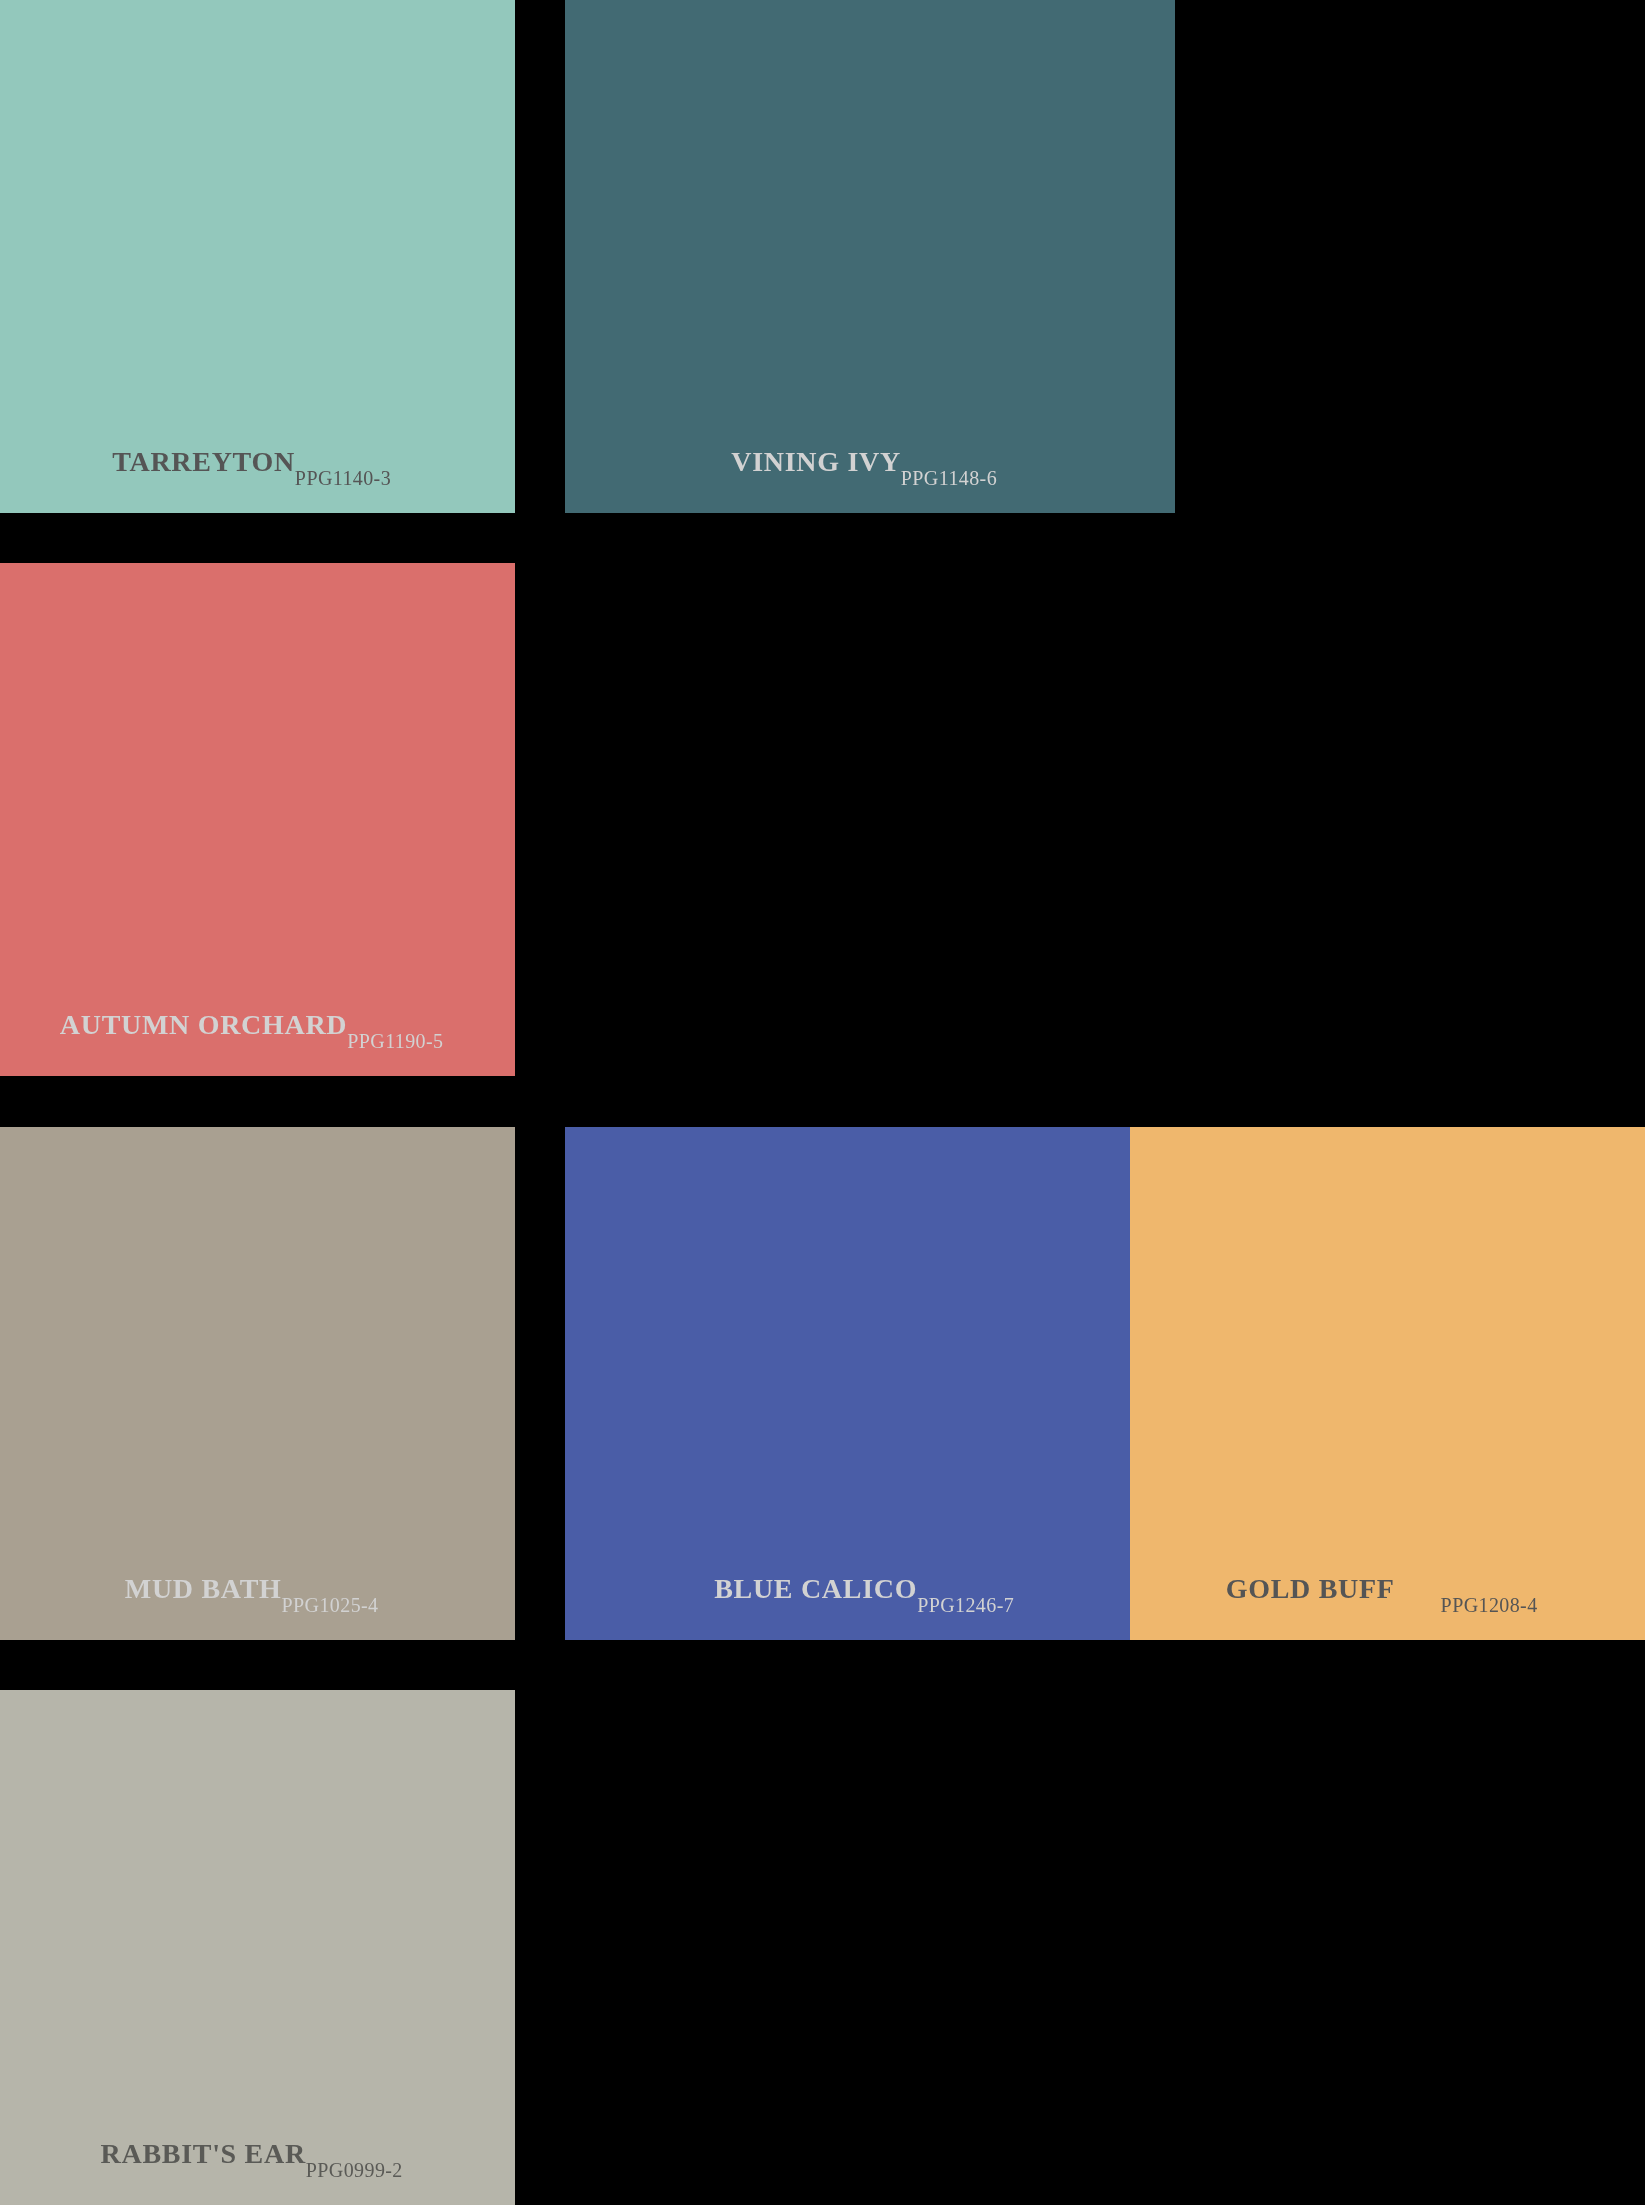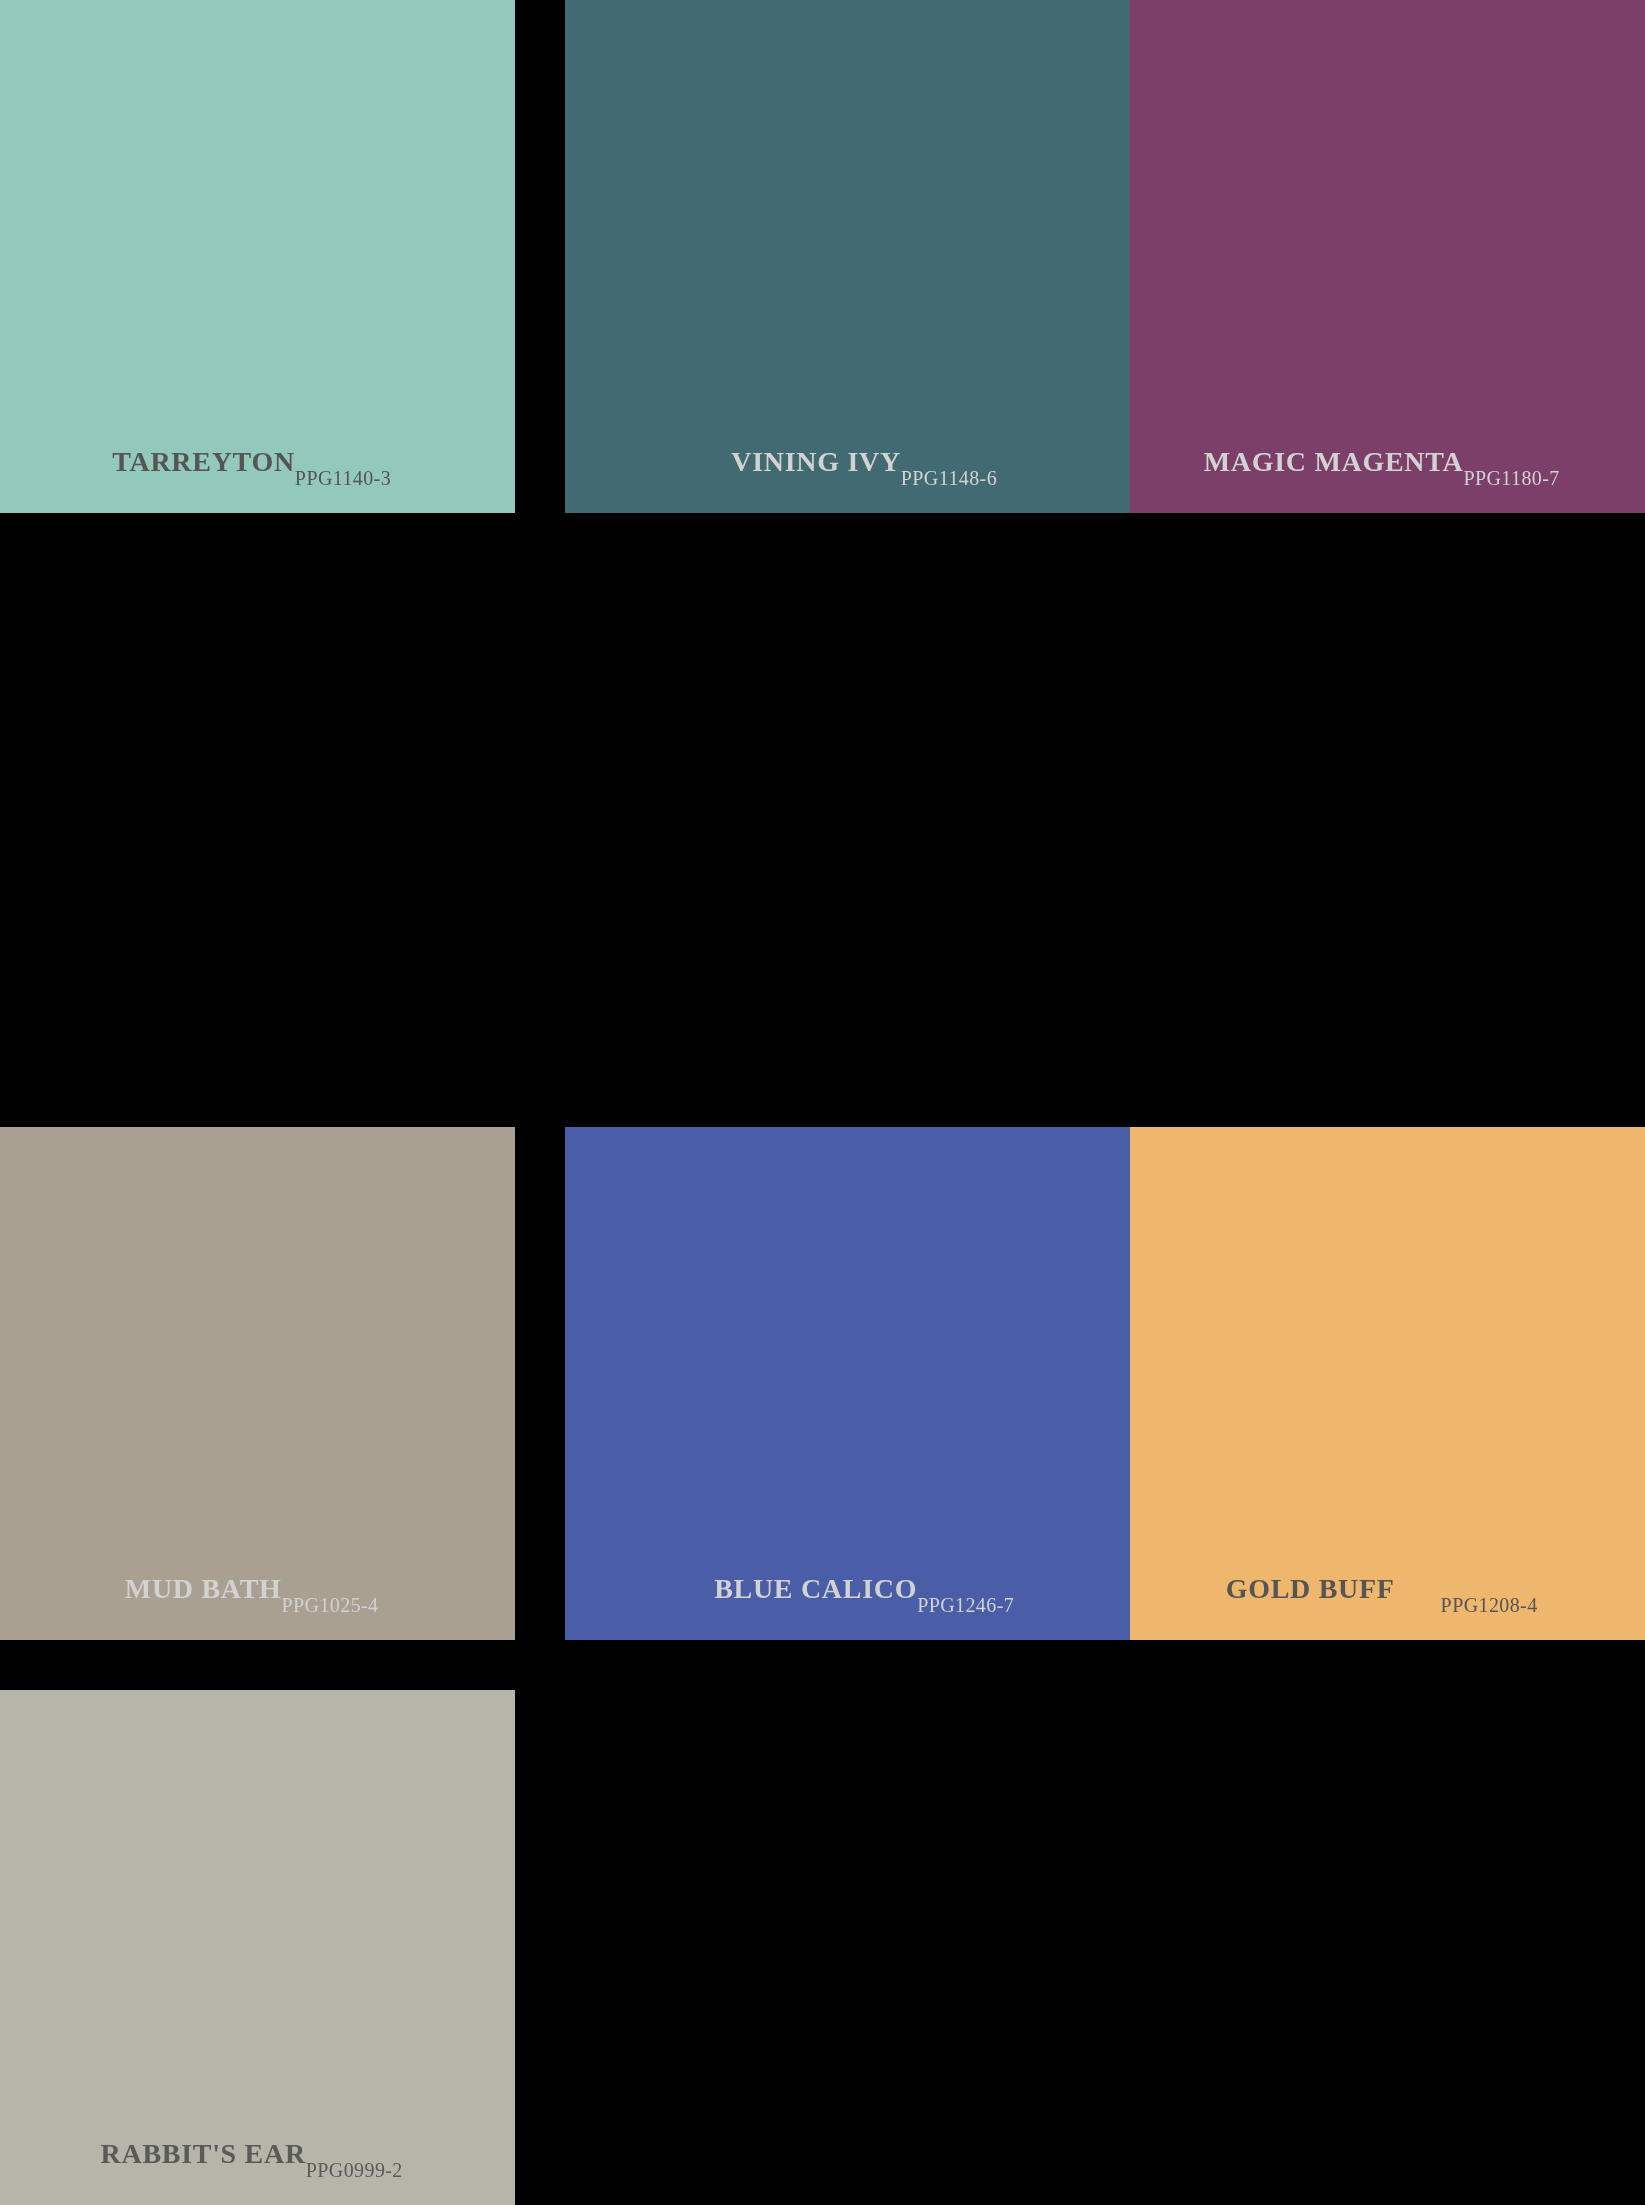--- a/index.html
+++ b/index.html
@@ -71,23 +71,23 @@
 
 <div id="palette-grid" style="background: rgb(0, 0, 0);">
     <div class="swatch col-0 row-0" style="background: rgb(147, 200, 188); color: rgb(85, 85, 85);">
       <div class="swatch-name">TARREYTON</div>
       <div class="swatch-code">PPG1140-3</div>
     </div>
     <div class="swatch col-1 row-0" style="background: rgb(66, 106, 115); color: rgb(210, 210, 210);">
       <div class="swatch-name">VINING IVY</div>
       <div class="swatch-code">PPG1148-6</div>
     </div>
-    <div class="swatch col-2 row-0" style="background: rgb(123, 63, 105); color: rgb(210, 210, 210);">
-      <div class="swatch-name">MAGIC MAGENTA</div>
-      <div class="swatch-code">PPG1180-7</div>
+    <div class="swatch col-0 row-1" style="background: rgb(218, 111, 108); color: rgb(210, 210, 210);">
+      <div class="swatch-name">AUTUMN ORCHARD</div>
+      <div class="swatch-code">PPG1190-5</div>
     </div>
     <div class="swatch col-0 row-2" style="background: rgb(169, 160, 145); color: rgb(210, 210, 210);">
       <div class="swatch-name">MUD BATH</div>
       <div class="swatch-code">PPG1025-4</div>
     </div>
     <div class="swatch col-1 row-2" style="background: rgb(74, 93, 167); color: rgb(210, 210, 210);">
       <div class="swatch-name">BLUE CALICO</div>
       <div class="swatch-code">PPG1246-7</div>
     </div>
     <div class="swatch col-2 row-2" style="background: rgb(239, 183, 109); color: rgb(85, 85, 85); gap: 46px;">

